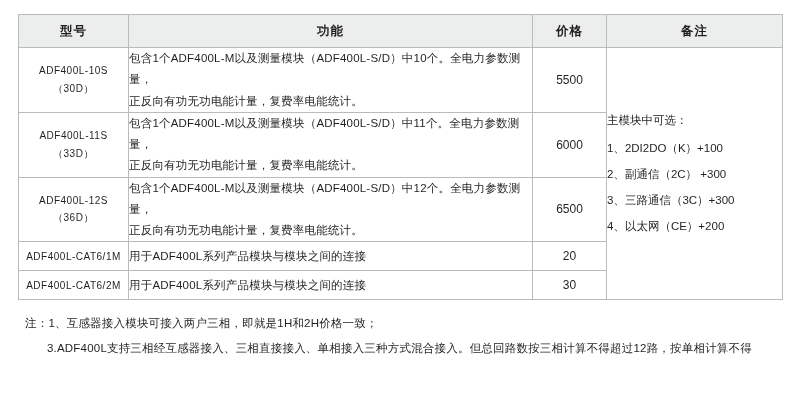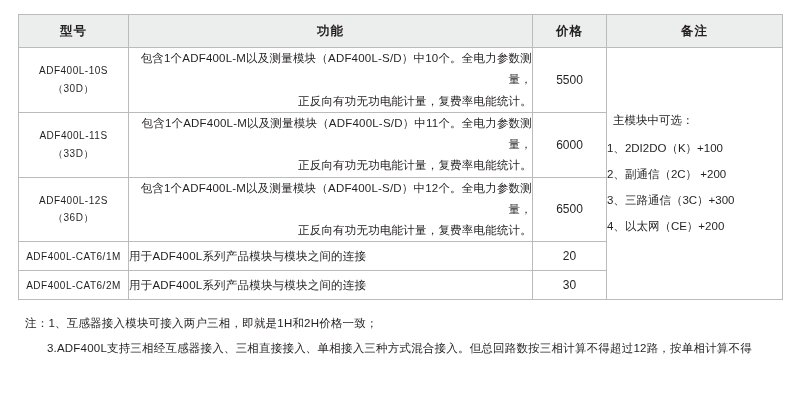--- a/index.html
+++ b/index.html
@@ -52,33 +52,33 @@
     letter-spacing: .5px;
     padding: 4px 2px;
   }
   td.model .sub { display: block; }
   td.func {
     padding: 6px 8px 6px 10px;
     line-height: 1.85;
     font-size: 11.5px;
     letter-spacing: .2px;
   }
-  td.func .l { display: block; text-align: right; }
+  td.func .l { display: block; }
   td.price {
     text-align: center;
     font-size: 12px;
   }
   td.note {
     padding: 6px 10px 6px 14px;
     line-height: 2.25;
     font-size: 11.5px;
     vertical-align: middle;
   }
   td.note .nt { display: block; }
-  td.note .nt.head { margin-bottom: 2px; margin-left: 6px; }
+  td.note .nt.head { margin-bottom: 2px; }
 
   tr.short td.model,
   tr.short td.func,
   tr.short td.price {
     height: 24px;
   }
   tr.short td.func { padding-top: 2px; padding-bottom: 2px; }
   tr.short td.model { padding: 2px; }
 
   .notes {
@@ -121,21 +121,21 @@
           <span class="sub">（30D）</span>
         </td>
         <td class="func">
           <span class="l">包含1个ADF400L-M以及测量模块（ADF400L-S/D）中10个。全电力参数测量，</span>
           <span class="l">正反向有功无功电能计量，复费率电能统计。</span>
         </td>
         <td class="price">5500</td>
         <td class="note" rowspan="5">
           <span class="nt head">主模块中可选：</span>
           <span class="nt">1、2DI2DO（K）+100</span>
-          <span class="nt">2、副通信（2C） +200</span>
+          <span class="nt">2、副通信（2C） +300</span>
           <span class="nt">3、三路通信（3C）+300</span>
           <span class="nt">4、以太网（CE）+200</span>
         </td>
       </tr>
       <tr>
         <td class="model">
           <span class="sub">ADF400L-11S</span>
           <span class="sub">（33D）</span>
         </td>
         <td class="func">

